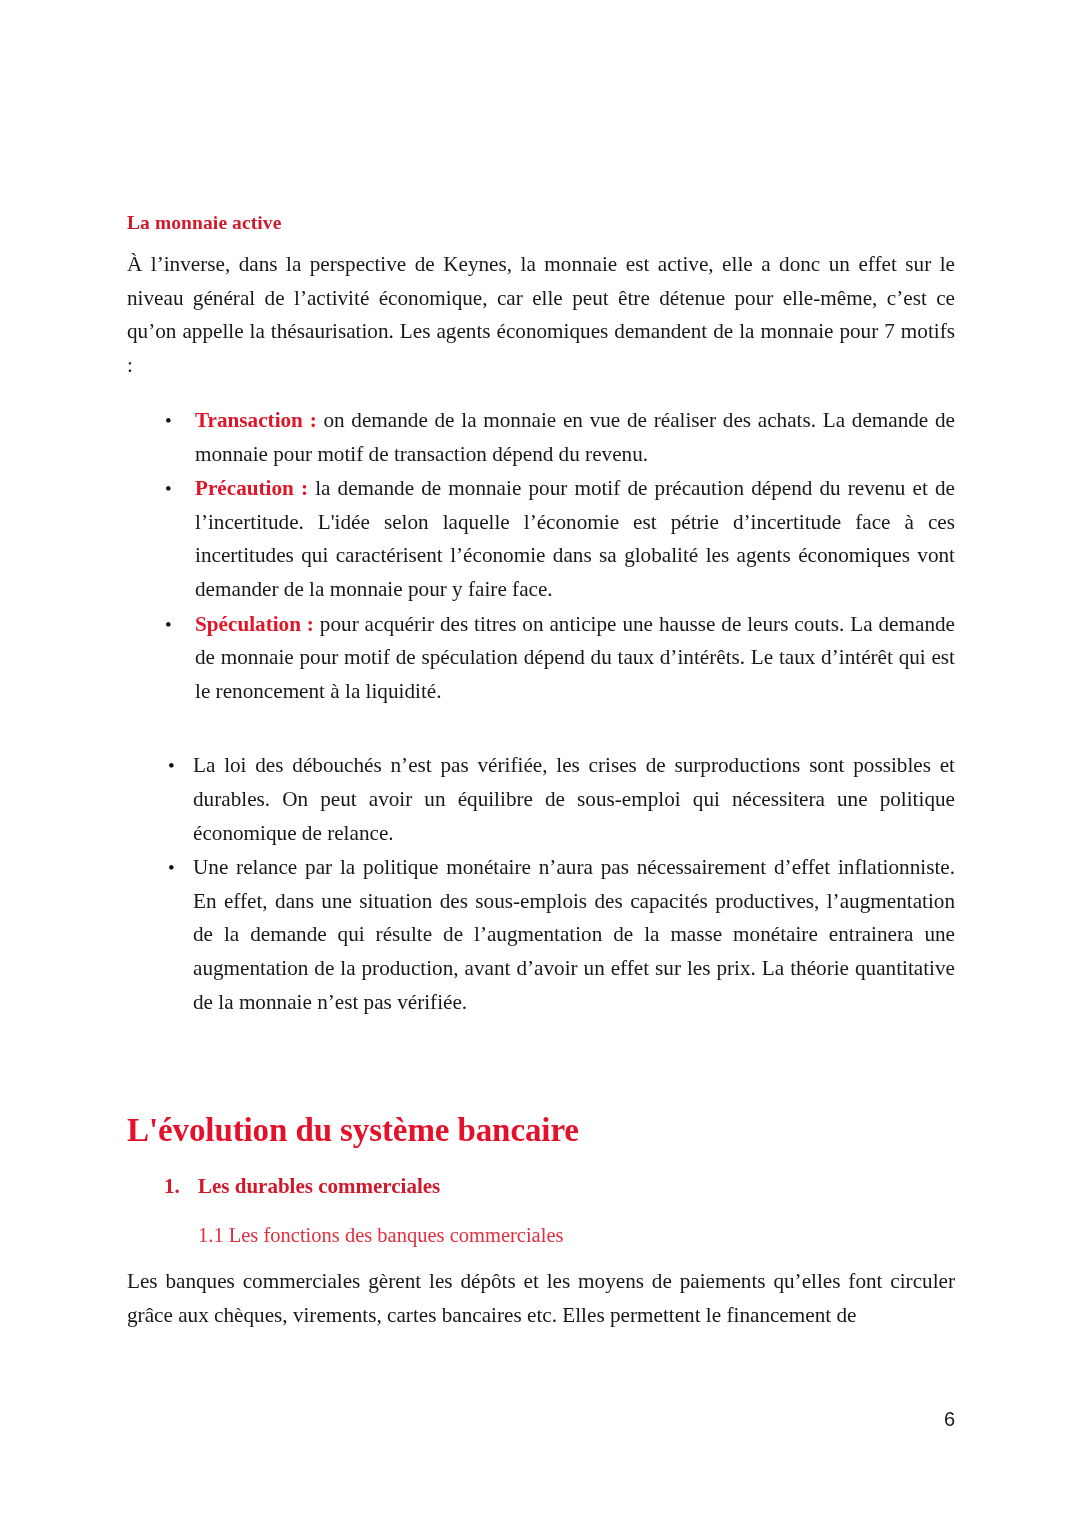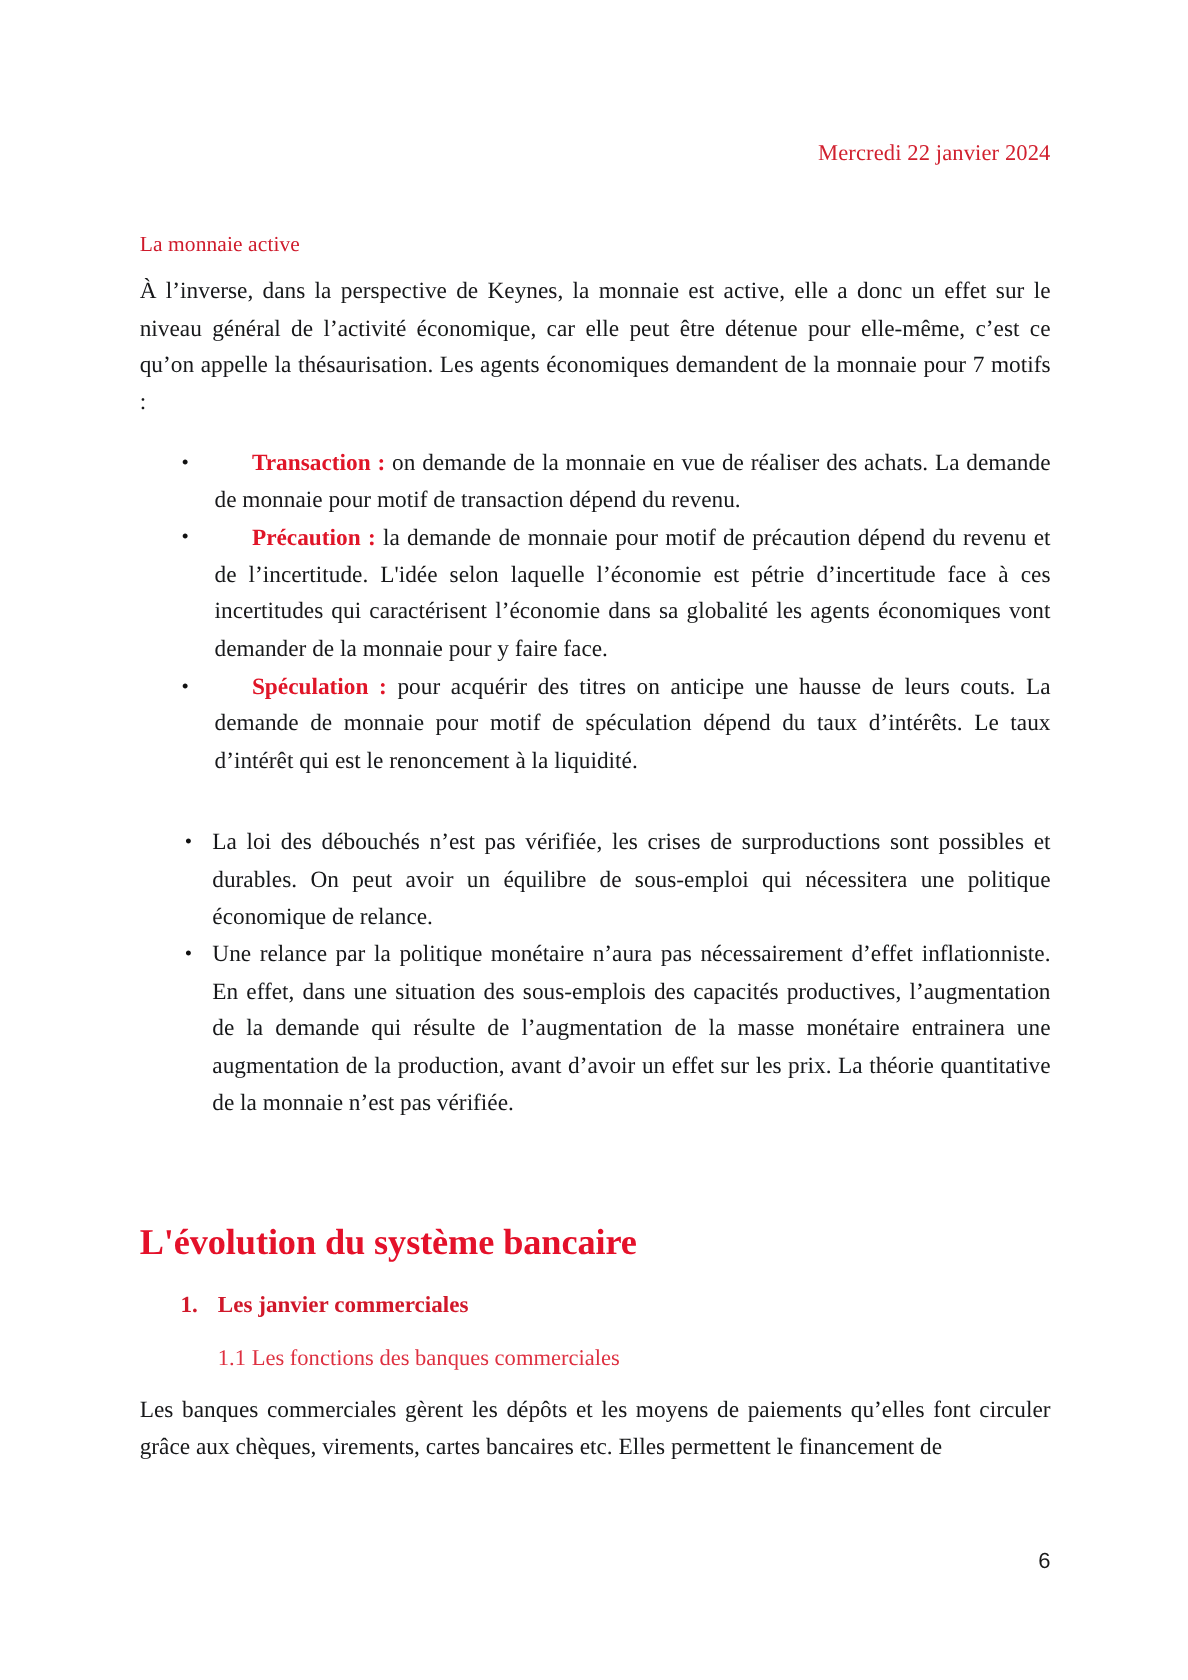--- a/index.html
+++ b/index.html
@@ -38,21 +38,21 @@
   .content {
     position: absolute;
     top: 212px;
     left: 127px;
     width: 828px;
   }
 
   h3.section-title {
     margin: 0 0 14px 0;
     font-size: 19.5px;
-    font-weight: normal;
+    font-weight: bold;
     color: #cf1a2b;
     letter-spacing: 0.1px;
   }
 
   h2.major-title {
     margin: 0 0 16px 0;
     font-size: 33px;
     font-weight: bold;
     color: #e4112a;
     letter-spacing: -0.1px;
@@ -89,21 +89,20 @@
     position: absolute;
     left: 38px;
     top: 0;
     line-height: 33.6px;
     font-size: 19px;
     color: #111;
   }
   ul.bullets li .lead {
     font-weight: bold;
     color: #e01528;
-    margin-left: 34px;
   }
   ul.bullets.second-list li {
     padding-left: 66px;
   }
   ul.bullets.second-list li .dot {
     left: 41px;
   }
 
   .gap-sm { height: 14px; }
   .gap-md { height: 20px; }
@@ -147,21 +146,20 @@
     font-family: "Liberation Sans", "DejaVu Sans", sans-serif;
     font-size: 20px;
     color: #1a1a1a;
   }
 </style>
 </head>
 <body>
 
 <div class="page">
 
-  <div class="date-line">Mercredi 22 janvier 2024</div>
 
   <div class="content">
 
     <h3 class="section-title">La monnaie active</h3>
 
     <p class="body-text">À l’inverse, dans la perspective de Keynes, la monnaie est active, elle a donc un effet sur le niveau général de l’activité économique, car elle peut être détenue pour elle-même, c’est ce qu’on appelle la thésaurisation. Les agents économiques demandent de la monnaie pour 7 motifs :</p>
 
     <div class="gap-sm"></div>
 
     <ul class="bullets first-list">
@@ -198,21 +196,21 @@
     <div class="gap-md"></div>
 
 
     <div class="gap-xl"></div>
 
     <h2 class="major-title">L'évolution du système bancaire</h2>
 
 
     <div class="numbered-heading">
       <span class="num">1.</span>
-      <span class="htext">Les janvier commerciales</span>
+      <span class="htext">Les durables commerciales</span>
     </div>
 
     <div class="sub-heading">1.1 Les fonctions des banques commerciales</div>
 
     <div class="gap-sm"></div>
 
     <p class="body-text no-justify-last"> Les banques commerciales gèrent les dépôts et les moyens de paiements qu’elles font circuler grâce aux chèques, virements, cartes bancaires etc. Elles permettent le financement de</p>
 
   </div>
 

